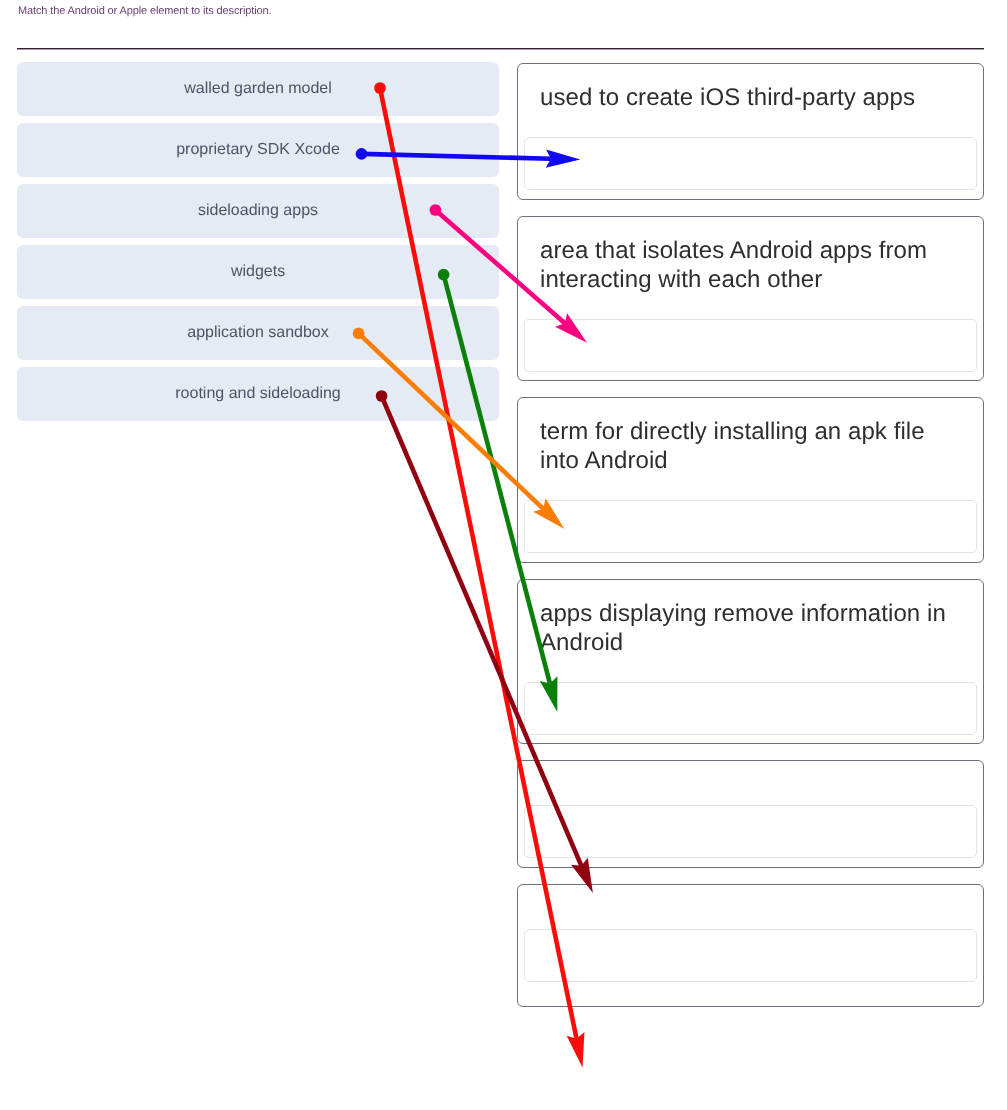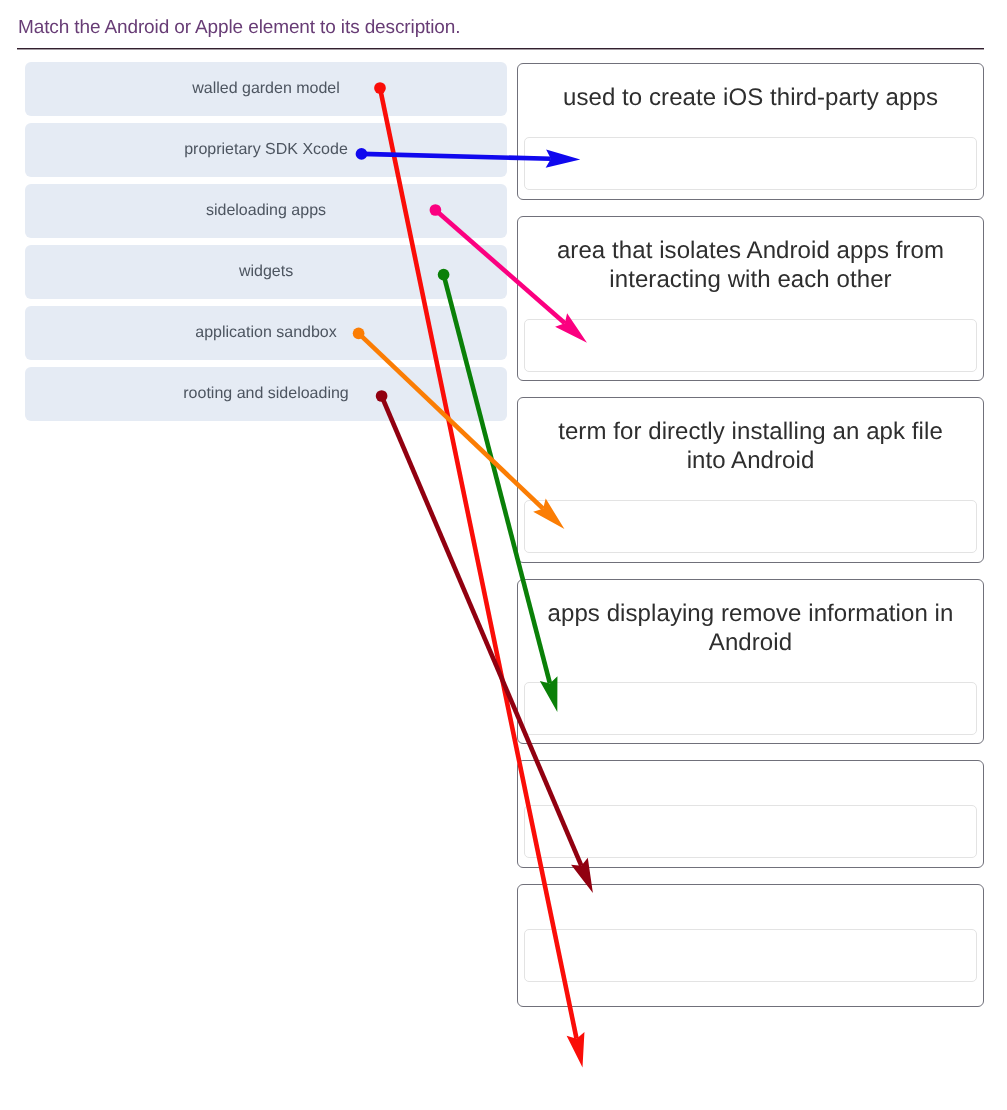--- a/index.html
+++ b/index.html
@@ -6,54 +6,53 @@
     margin: 0; padding: 0;
     width: 1007px; height: 1110px;
     background: var(--page-bg, #ffffff);
     font-family: "Liberation Sans", sans-serif;
     overflow: hidden;
     -webkit-font-smoothing: antialiased;
     text-rendering: geometricPrecision;
   }
   #page { position: relative; width: 1007px; height: 1110px; }
   .prompt {
-    position: absolute; left: 18px; top: 17px;
-    font-size: 19px; color: var(--prompt-color, #683d76); letter-spacing: -0.12px;
+    position: absolute; left: 18px; top: 5px;
+    font-size: 11px; color: var(--prompt-color, #683d76); letter-spacing: -0.12px;
   }
   .rule {
     position: absolute; left: 17px; top: 47.7px; width: 967px; height: 1px;
     background: var(--divider-color, #32202e);
     box-shadow: 0 1px 0 rgba(50,32,46,0.45);
   }
   .left-col { position: absolute; left: 17px; top: 62px; width: 482px; }
   .term {
     box-sizing: border-box;
     width: 482px; height: 54px;
     background: var(--term-bg, #e5ebf4);
     border-radius: 6px;
     margin-bottom: 7px;
     display: flex; align-items: center; justify-content: center;
     font-size: 16px; color: var(--term-fg, #4d5560);
     padding-bottom: 1px;
-    margin-left: 8px;
   }
   .right-col { position: absolute; left: 517px; top: 63px; width: 467px;
     height: 1041px; overflow: hidden; }
   .card {
     box-sizing: border-box;
     width: 467px;
     border: 1px solid var(--card-border, #70707a);
     border-radius: 6px;
     background: #ffffff;
     margin-bottom: 16px;
     padding: 19px 6px 8.6px 6px;
   }
   .card:last-child { padding-bottom: 24px; }
   .card-text {
-    font-size: 24px; color: var(--card-fg, #2e2e2e); text-align: center;
+    font-size: 24px; color: var(--card-fg, #2e2e2e); 
     line-height: 29px; letter-spacing: 0.08px;
     padding: 0 16px;
   }
   .dropzone {
     box-sizing: border-box;
     margin-top: 25px;
     height: 53px;
     border: 1px solid var(--dz-border, #e3e3e3);
     border-radius: 5px;
     background: #ffffff;

